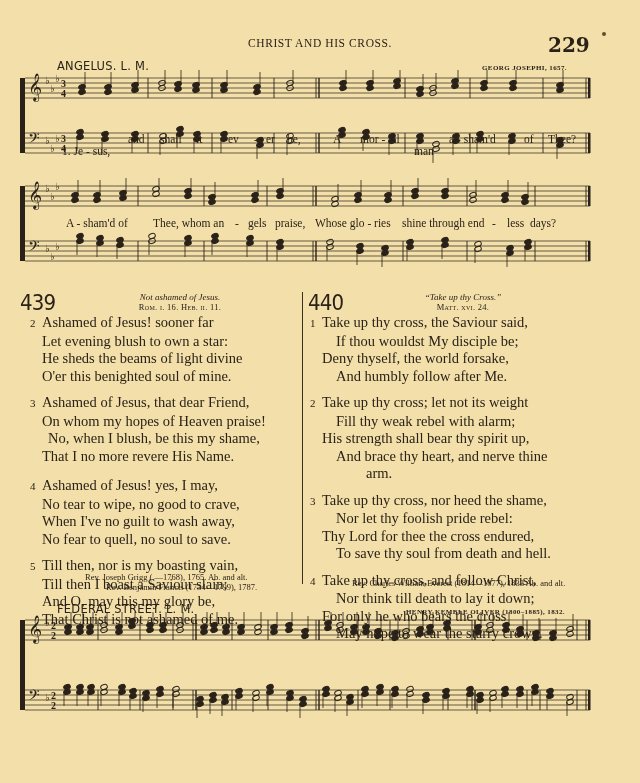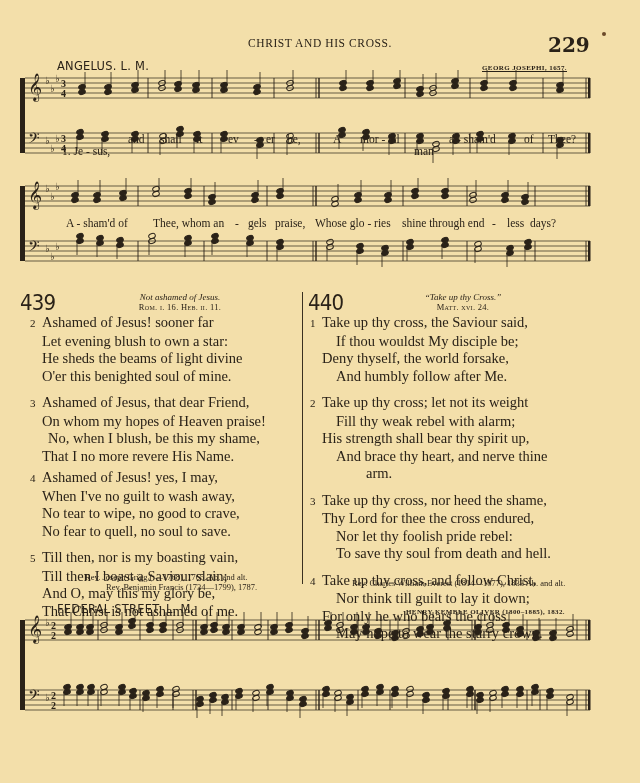--- a/index.html
+++ b/index.html
@@ -22,21 +22,21 @@
   .stain{left:602px;top:32px;width:4px;height:4px;border-radius:50%;background:#6b4a2a;}
 </style>
 </head>
 <body>
 
 <div class="abs running-head">CHRIST AND HIS CROSS.</div>
 <div class="abs page-num">229</div>
 <div class="abs stain"></div>
 
 <div class="abs tune-name" style="left:57px;top:58px;">ANGELUS.  L. M.</div>
-<div class="abs composer" style="left:482px;top:64px;text-decoration:underline;">GEORG JOSEPHI, 1657.</div>
+<div class="abs composer" style="left:482px;top:64px;">GEORG JOSEPHI, 1657.</div>
 
 <svg class="staff" id="sys-angelus-1" width="640" height="110" style="top:70px;">
     <rect x="20" y="8" width="5" height="75" fill="#2a2218"></rect>
     <line x1="25" x2="590" y1="8" y2="8" stroke="#2a2218" stroke-width="0.7"></line>
     <line x1="25" x2="590" y1="13" y2="13" stroke="#2a2218" stroke-width="0.7"></line>
     <line x1="25" x2="590" y1="18" y2="18" stroke="#2a2218" stroke-width="0.7"></line>
     <line x1="25" x2="590" y1="23" y2="23" stroke="#2a2218" stroke-width="0.7"></line>
     <line x1="25" x2="590" y1="28" y2="28" stroke="#2a2218" stroke-width="0.7"></line>
     <text x="28" y="25" font-size="24" fill="#2a2218" font-family="DejaVu Sans, sans-serif">𝄞</text>
     <text x="45" y="14" font-size="10" fill="#2a2218">♭</text>
@@ -355,30 +355,30 @@
   <div class="abs hymn-no" style="left:0;top:0;">439</div>
   <div class="abs hymn-title" style="left:90px;top:2px;width:140px;">Not ashamed of Jesus.</div>
   <div class="abs hymn-ref" style="left:90px;top:12px;width:140px;font-variant:small-caps;">Rom. i. 16.   Heb. ii. 11.</div>
   <div id="verses-439" class="abs" style="left:10px;top:24px;">
       <div style="margin-bottom: 9px;">
         <div class="verse-line"><span class="vnum">2</span>Ashamed of Jesus! sooner far</div>
         <div class="verse-line" style="padding-left: 12px;">Let evening blush to own a star:</div>
         <div class="verse-line" style="padding-left: 12px;">He sheds the beams of light divine</div>
         <div class="verse-line" style="padding-left: 12px;">O'er this benighted soul of mine.</div>
       </div>
-      <div style="margin-bottom: 4px;">
+      <div style="margin-bottom: 12px;">
         <div class="verse-line"><span class="vnum">3</span>Ashamed of Jesus, that dear Friend,</div>
         <div class="verse-line" style="padding-left: 12px;">On whom my hopes of Heaven praise!</div>
         <div class="verse-line" style="padding-left: 12px; text-align: center;">No, when I blush, be this my shame,</div>
         <div class="verse-line" style="padding-left: 12px;">That I no more revere His Name.</div>
       </div>
       <div style="margin-bottom: 9px;">
         <div class="verse-line"><span class="vnum">4</span>Ashamed of Jesus! yes, I may,</div>
+        <div class="verse-line" style="padding-left: 12px;">No tear to wipe, no good to crave,</div>
         <div class="verse-line" style="padding-left: 12px;">When I've no guilt to wash away,</div>
-        <div class="verse-line" style="padding-left: 12px;">No tear to wipe, no good to crave,</div>
         <div class="verse-line" style="padding-left: 12px;">No fear to quell, no soul to save.</div>
       </div>
       <div style="margin-bottom: 9px;">
         <div class="verse-line"><span class="vnum">5</span>Till then, nor is my boasting vain,</div>
         <div class="verse-line" style="padding-left: 12px;">Till then I boast a Saviour slain;</div>
         <div class="verse-line" style="padding-left: 12px;">And O, may this my glory be,</div>
         <div class="verse-line" style="padding-left: 12px;">That Christ is not ashamed of me.</div>
       </div>
     </div>
 </div>
@@ -400,27 +400,27 @@
       </div>
       <div style="margin-bottom: 9px;">
         <div class="verse-line"><span class="vnum">2</span>Take up thy cross; let not its weight</div>
         <div class="verse-line" style="padding-left: 26px;">Fill thy weak rebel with alarm;</div>
         <div class="verse-line" style="padding-left: 12px;">His strength shall bear thy spirit up,</div>
         <div class="verse-line" style="padding-left: 26px;">And brace thy heart, and nerve thine</div>
         <div class="verse-line" style="padding-left: 56px;">arm.</div>
       </div>
       <div style="margin-bottom: 9px;">
         <div class="verse-line"><span class="vnum">3</span>Take up thy cross, nor heed the shame,</div>
+        <div class="verse-line" style="padding-left: 26px;">Nor let thy foolish pride rebel:</div>
         <div class="verse-line" style="padding-left: 12px;">Thy Lord for thee the cross endured,</div>
-        <div class="verse-line" style="padding-left: 26px;">Nor let thy foolish pride rebel:</div>
         <div class="verse-line" style="padding-left: 26px;">To save thy soul from death and hell.</div>
       </div>
       <div style="margin-bottom: 9px;">
         <div class="verse-line"><span class="vnum">4</span>Take up thy cross, and follow Christ,</div>
-        <div class="verse-line" style="padding-left: 26px;">Nor think till guilt to lay it down;</div>
+        <div class="verse-line" style="padding-left: 26px;">Nor think till death to lay it down;</div>
         <div class="verse-line" style="padding-left: 12px;">For only he who bears the cross</div>
         <div class="verse-line" style="padding-left: 26px;">May hope to wear the starry crown.</div>
       </div>
     </div>
 </div>
 <div class="abs attrib" style="left:320px;top:578px;margin-left:32px;">Rev. Charles William Everest (1814—1877), 1833    Ab. and alt.</div>
 
 <div class="abs tune-name" style="left:57px;top:601px;">FEDERAL STREET.  L. M.</div>
 <div class="abs composer" style="left:406px;top:608px;">HENRY KEMBLE OLIVER (1800–1885), 1832.</div>
 

